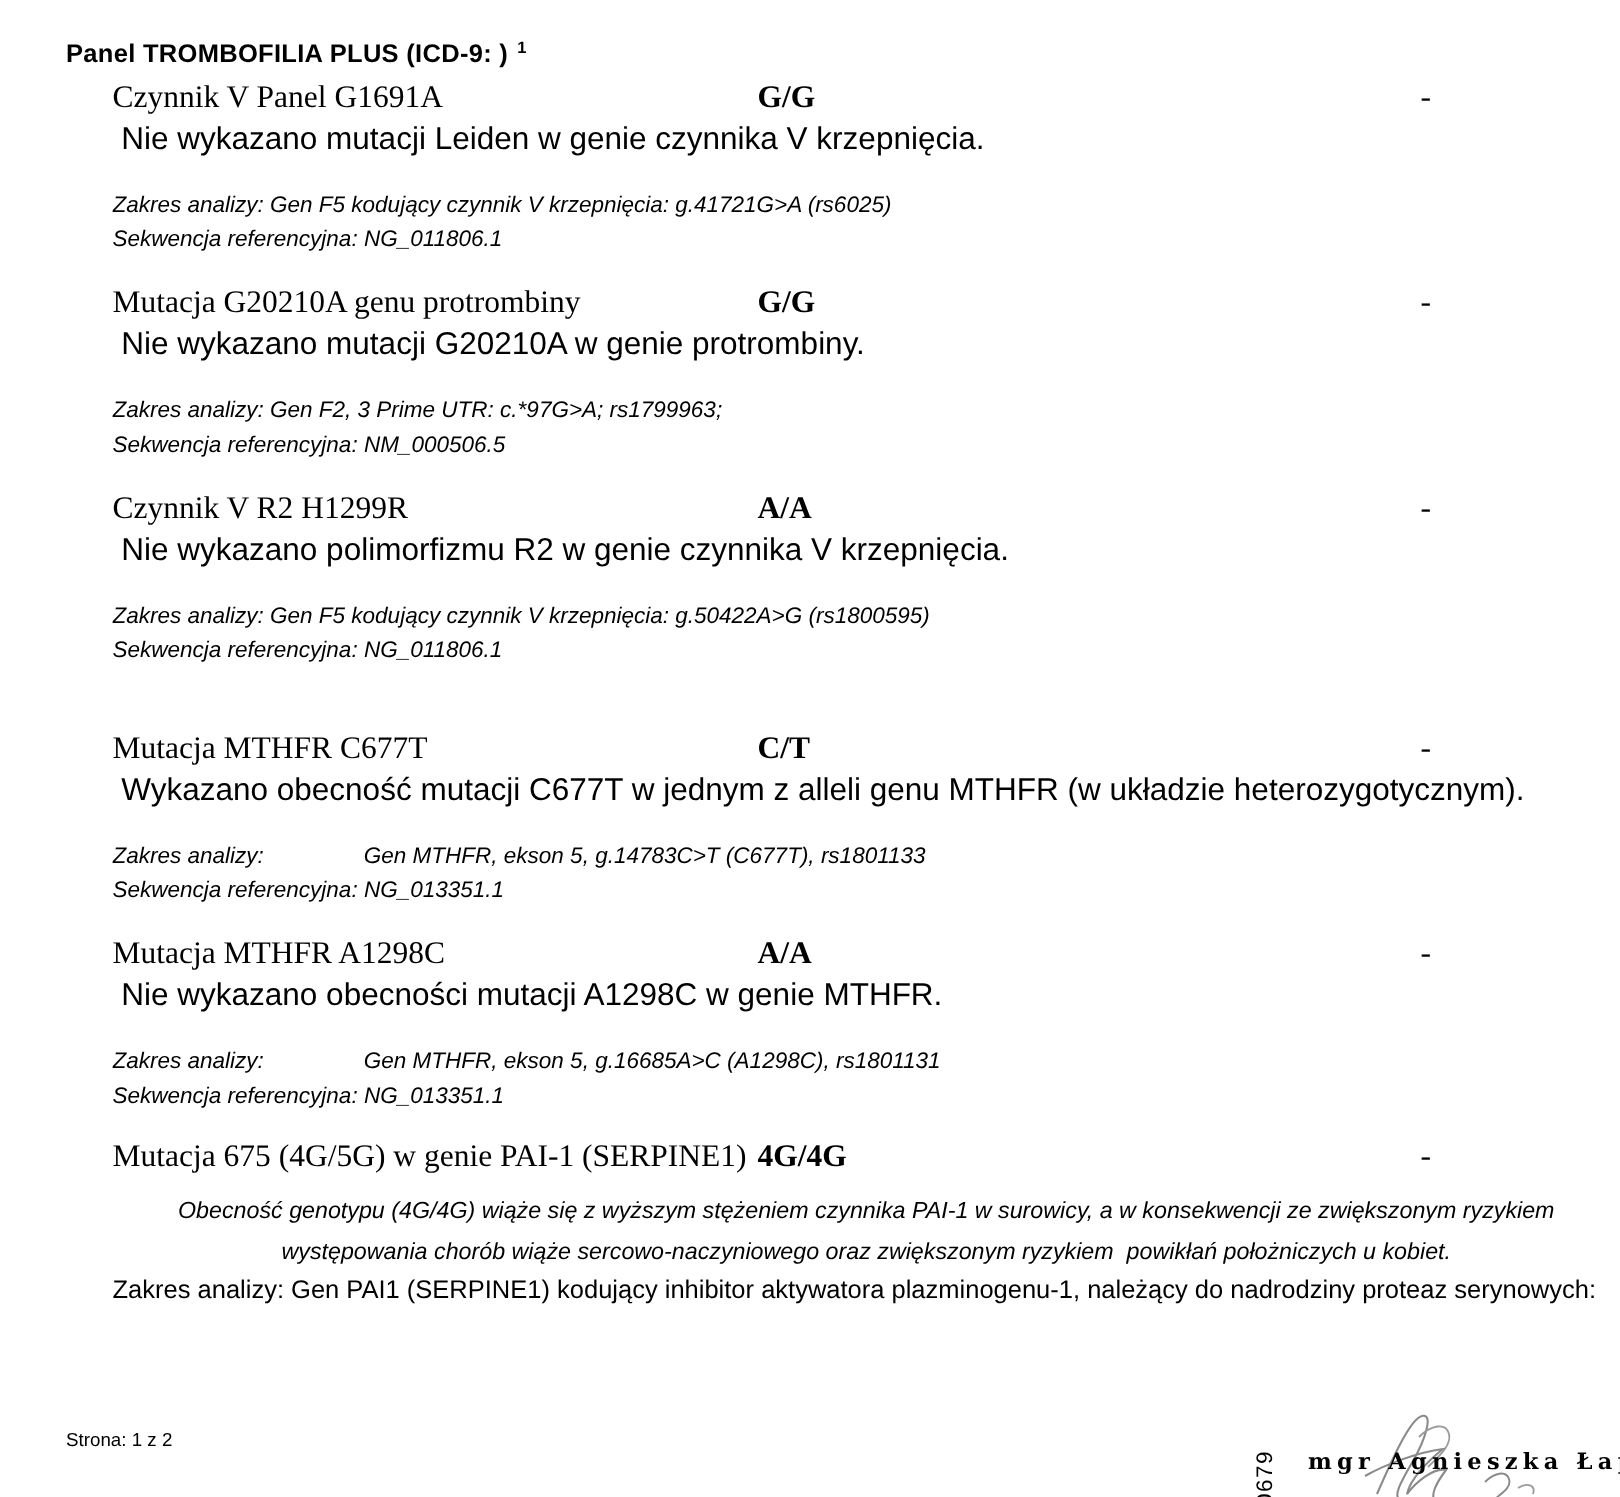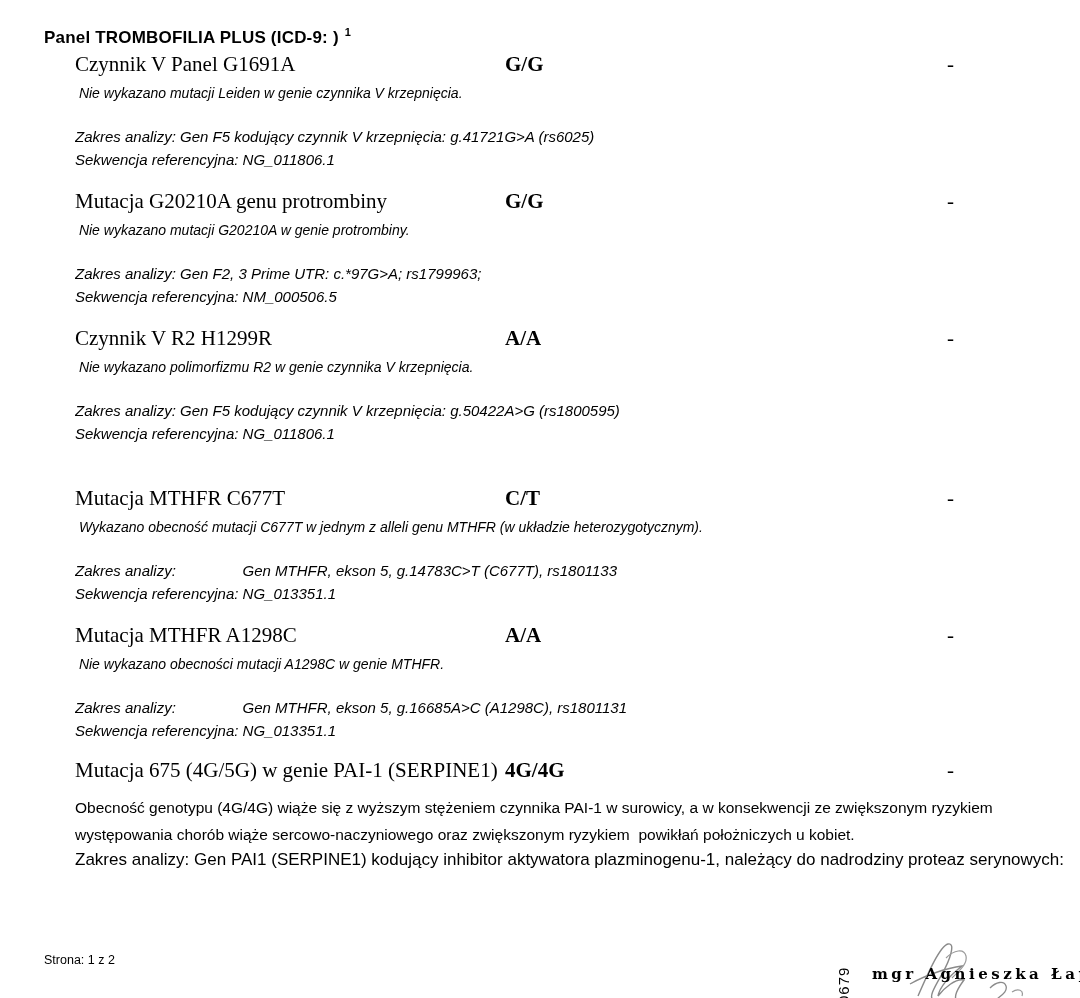--- a/index.html
+++ b/index.html
@@ -46,35 +46,34 @@
   .test-name { display: inline-block; min-width: 424px; }
   .test-result { font-weight: bold; margin-left: 6px; }
   .test-flag {
     position: absolute;
     left: 872px; top: 0;
     font-family: "Liberation Serif", serif;
     font-size: 21px;
   }
   .desc {
     margin-top: 5px;
-    font-style: italic;
-    font-size: 14px;
+    font-size: 21px;
     line-height: 22px;
     white-space: pre-wrap;
   }
   .scope-block {
     margin-top: 21px;
     font-style: italic;
     font-size: 15px;
     line-height: 23px;
   }
   .scope-block div { white-space: pre; overflow: hidden; }
   .desc-multi { margin-top: 3px; font-style: italic; font-size: 15.5px; line-height: 26px; }
   .desc-multi div { white-space: pre; overflow: hidden; }
-  .comment-block { margin-top: 11px; font-size: 15.5px; line-height: 27px; }
+  .comment-block { margin-top: 11px; font-style: italic; font-size: 15.5px; line-height: 27px; text-align: center; }
   .comment-block div { white-space: pre; overflow: hidden; }
   .scope-single {
     margin-top: 0;
     font-size: 17px;
     line-height: 23px;
     white-space: pre;
     overflow: hidden;
   }
   .page-label {
     position: absolute;

